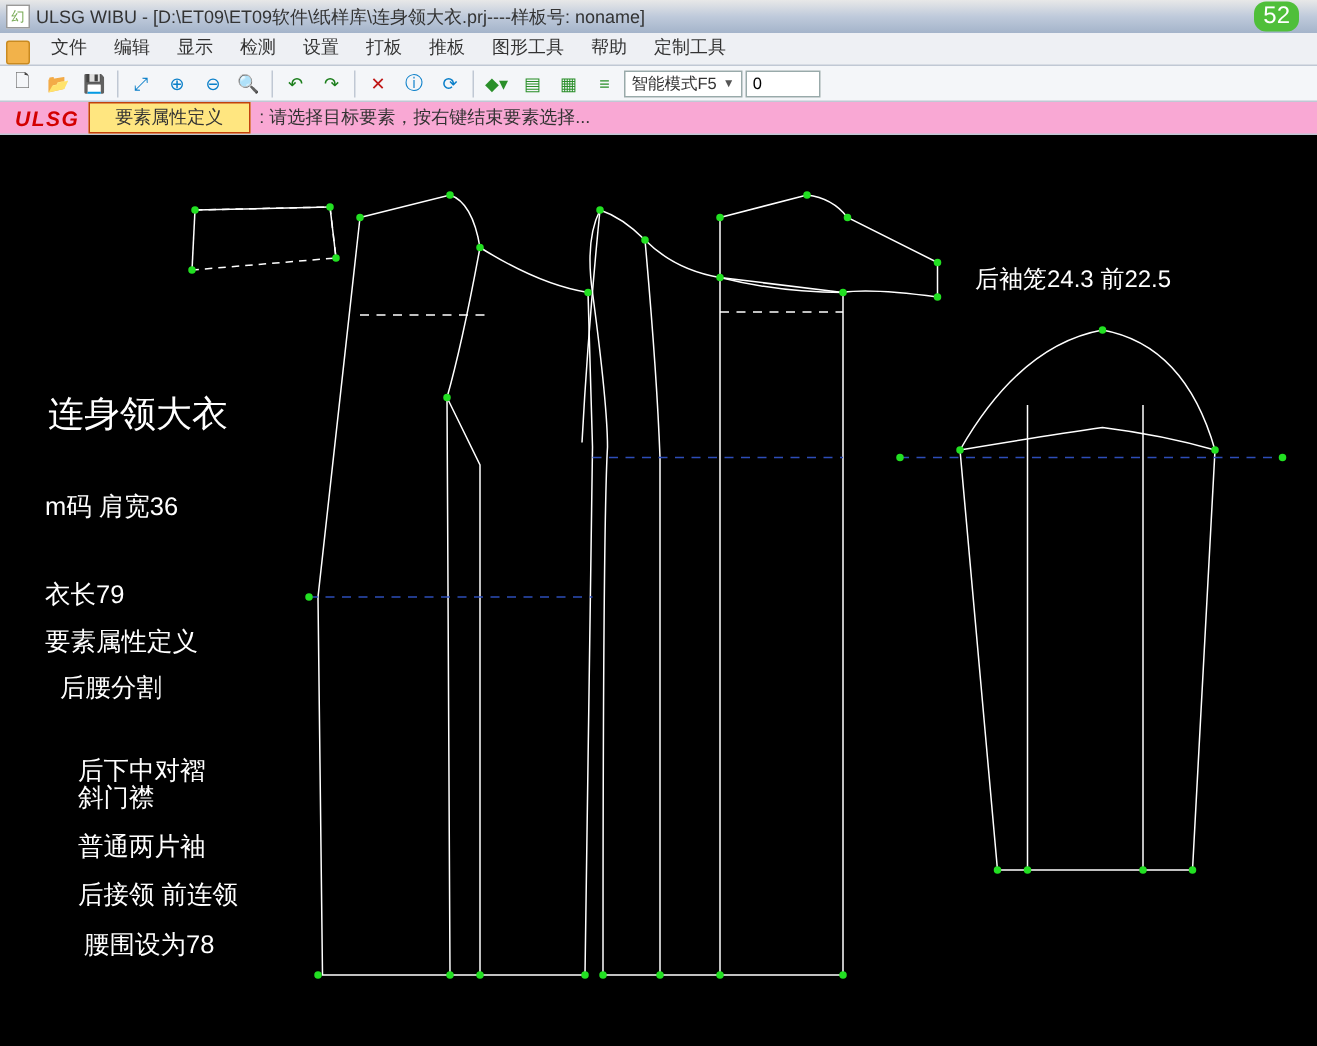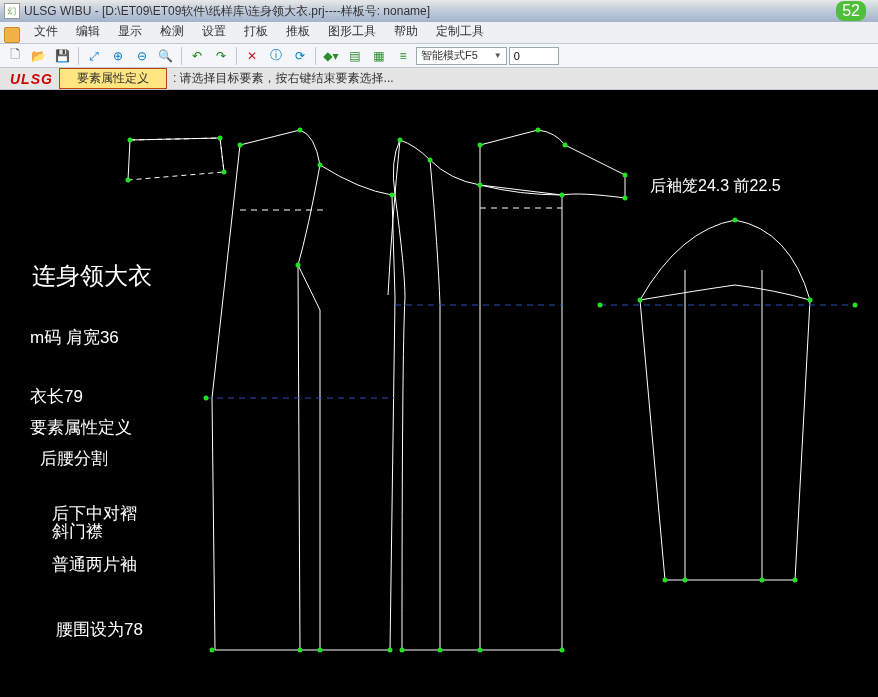--- a/index.html
+++ b/index.html
@@ -75,32 +75,32 @@
     color:#444;
   }
   .tsep{width:1px;height:18px;background:#c0c8d4;margin:0 2px;}
   .combo {
     height:18px;
     border:1px solid #9aa;
     background:#fff;
     font-size:11px;
     padding:0 4px;
     display:flex;align-items:center;
-    gap:16px;
+    gap:4px;
     color:#333;
   }
   .combo .dd{font-size:8px;color:#555;}
   .numbox{
     width:50px;height:18px;
     border:1px solid #9aa;background:#fff;
     padding:0 4px;display:flex;align-items:center;font-size:11px;
   }
   .statusbar {
     height: 22px;
-    background: #e5e5e5;
+    background: #f9a8d4;
     border-bottom: 1px solid #c0c8d4;
     display:flex;align-items:center;
     padding:0 4px;gap:0;
     font-size:12px;
   }
   .status-logo{
     color:#d30000;font-weight:bold;font-style:italic;
     padding:0 6px;font-size:14px;letter-spacing:1px;
   }
   .status-mode{
@@ -186,20 +186,21 @@
 <div class="canvas">
 
   <div class="ctext" style="left:32px;top:170px;font-size:24px">连身领大衣</div>
   <div class="ctext" style="left:30px;top:236px">m码  肩宽36</div>
   <div class="ctext" style="left:30px;top:295px">衣长79</div>
   <div class="ctext" style="left:30px;top:326px">要素属性定义</div>
   <div class="ctext" style="left:40px;top:357px">后腰分割</div>
   <div class="ctext" style="left:52px;top:412px">后下中对褶</div>
   <div class="ctext" style="left:52px;top:430px">斜门襟</div>
   <div class="ctext" style="left:52px;top:463px">普通两片袖</div>
+  <div class="ctext" style="left:52px;top:495px">后接领  前连领</div>
   <div class="ctext" style="left:56px;top:528px">腰围设为78</div>
   <div class="ctext" style="left:650px;top:86px;font-size:16px">后袖笼24.3   前22.5</div>
 
   <svg width="878" height="607">
 
     <g stroke="#fff" fill="none" stroke-width="1">
       <polyline points="130,50 220,48 224,82 128,90" stroke-dasharray="5,4"></polyline>
       <polyline points="130,50 128,90"></polyline>
       <polyline points="220,48 224,82"></polyline>
       <polyline points="130,50 220,48"></polyline>

